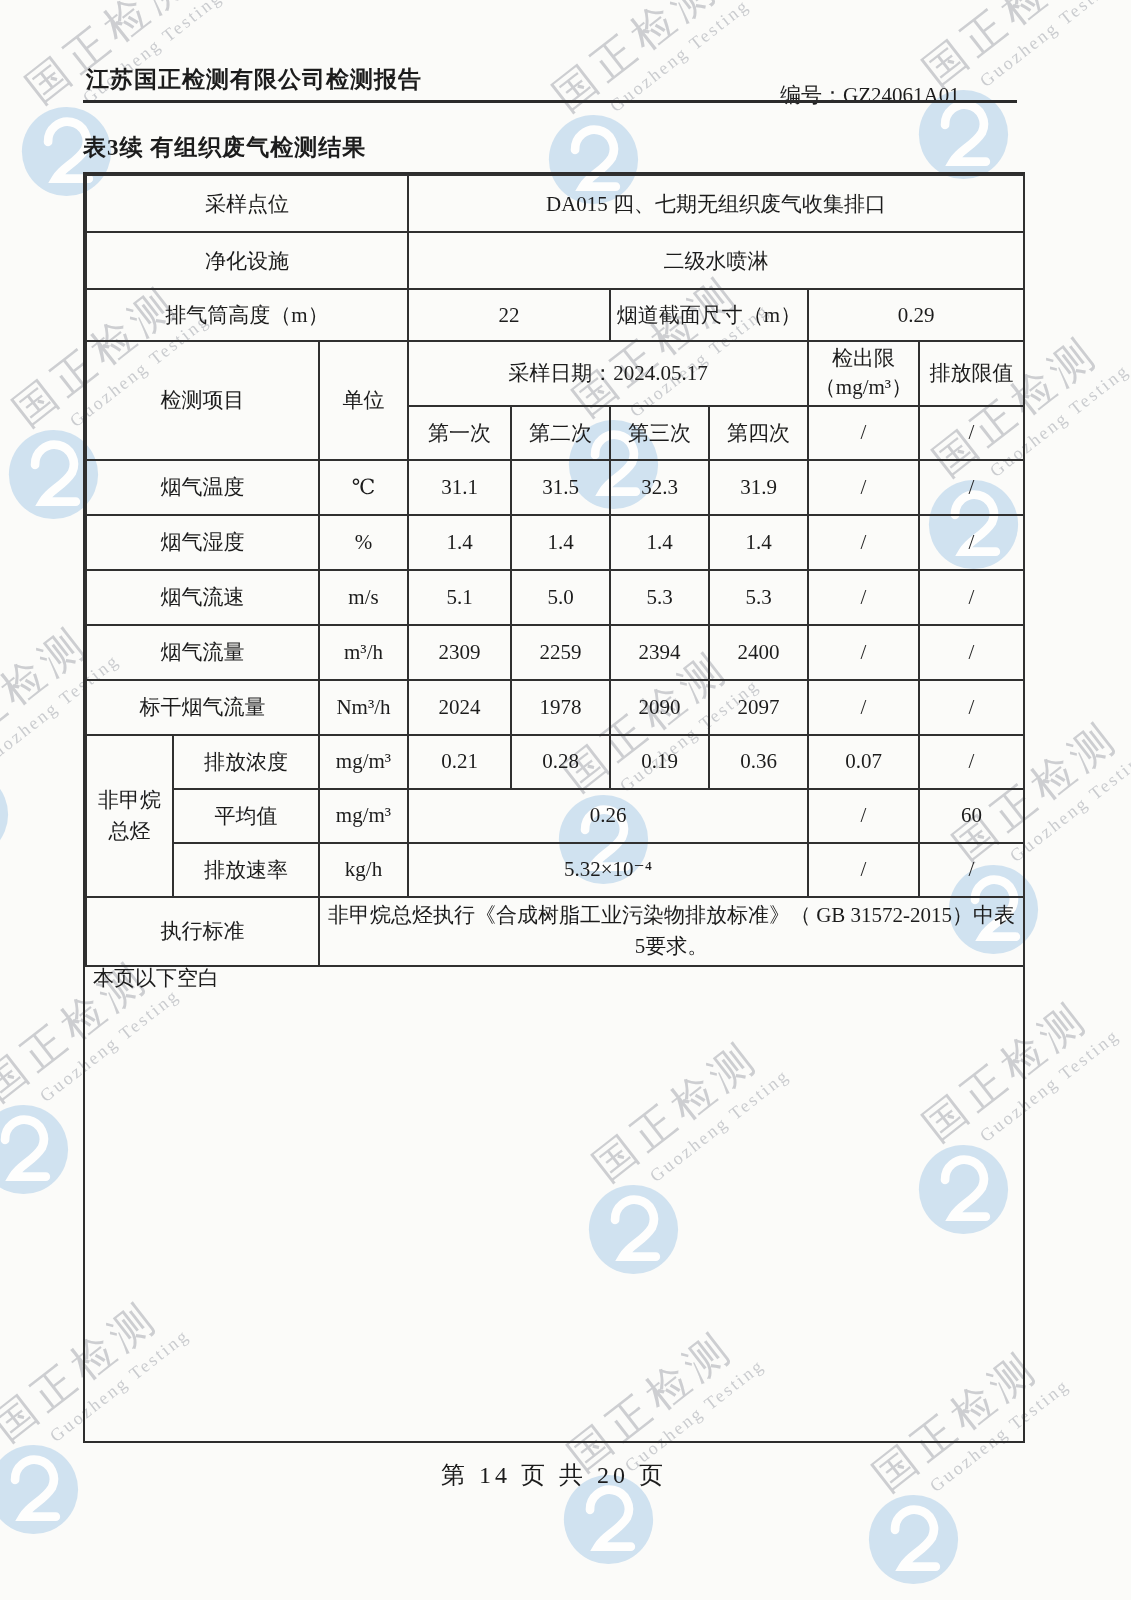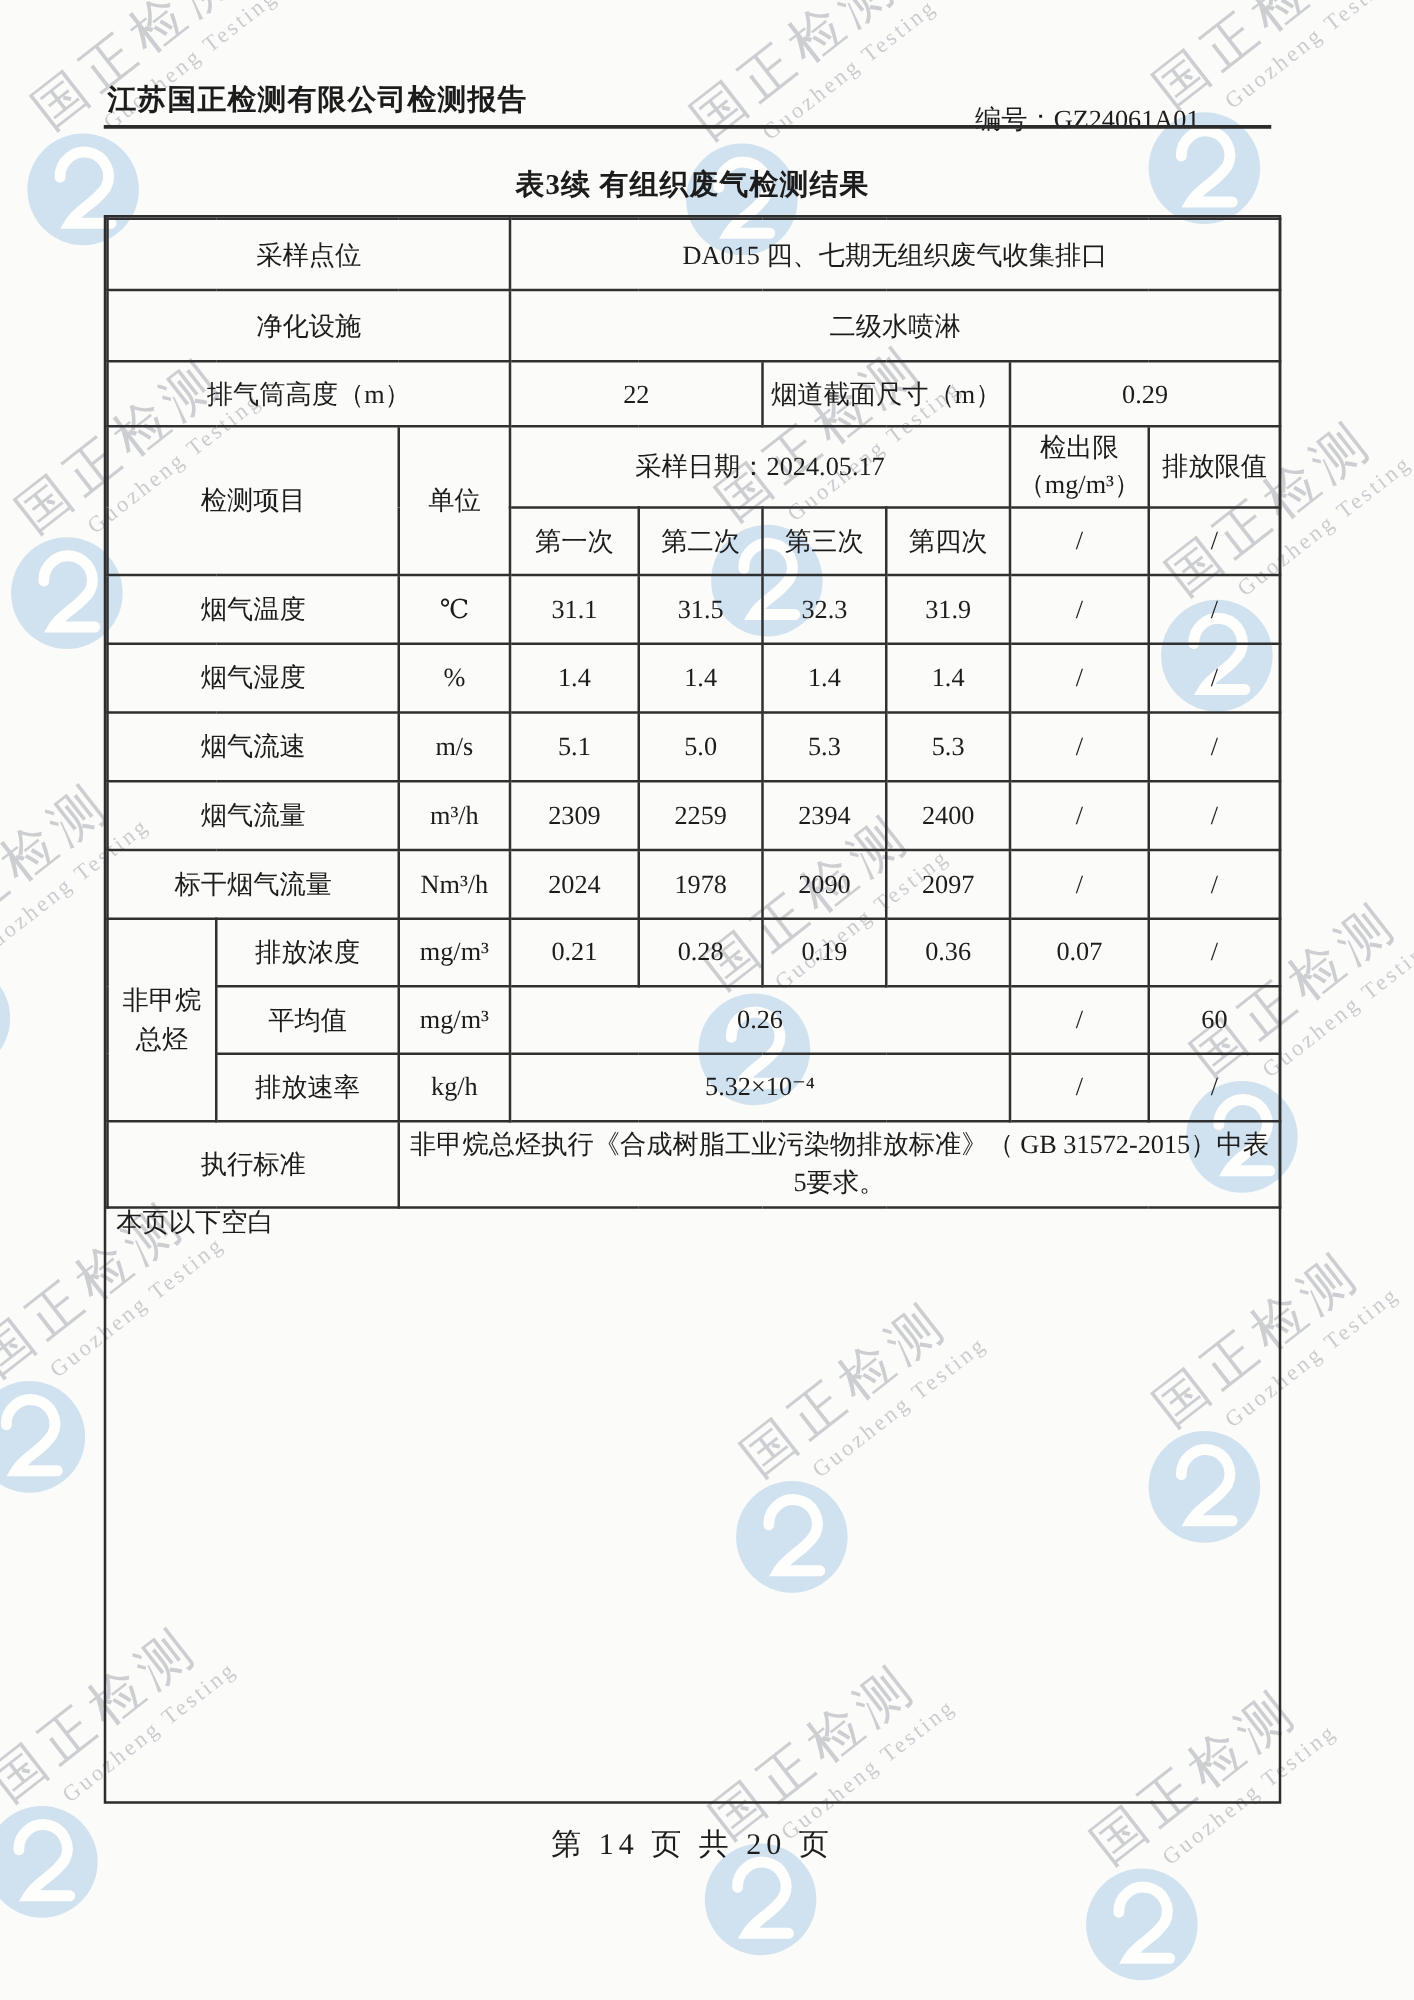--- a/index.html
+++ b/index.html
@@ -20,21 +20,21 @@
     white-space:nowrap; color:#c2c4c8;
   }
   .wm-cn { font-size:42px; letter-spacing:7px; opacity:.8; }
   .wm-en { font-size:18px; letter-spacing:2.5px; margin-left:38px; opacity:.85; }
 
   
   .content { position:absolute; inset:0; z-index:1; }
   .doc-header-title { position:absolute; left:86px; top:64px; font-size:23px; font-weight:bold; letter-spacing:1px; }
   .doc-header-no { position:absolute; left:780px; top:81px; font-size:21px; }
   .header-rule { position:absolute; left:83px; top:100px; width:934px; height:3px; background:#2b2b2b; }
-  .table-title { position:absolute; left:83px; top:132px; width:942px; text-align:center; font-size:23px; font-weight:bold; letter-spacing:1px; }
+  .table-title { position:absolute; left:83px; top:132px; width:942px; font-size:23px; font-weight:bold; letter-spacing:1px; }
 
   .frame { position:absolute; left:83px; top:172px; width:942px; height:1271px; border:2px solid #2d2d2d; }
 
   table.report { border-collapse:collapse; table-layout:fixed; width:938px; }
   table.report td {
     border:2px solid #303030; text-align:center; vertical-align:middle;
     font-size:21px; padding:2px 4px; overflow:hidden; background:transparent;
   }
   tr.h57 { height:57px; } tr.h52 { height:52px; } tr.h60 { height:60px; }
   tr.h54 { height:54px; } tr.h55 { height:55px; } tr.h65 { height:65px; }

